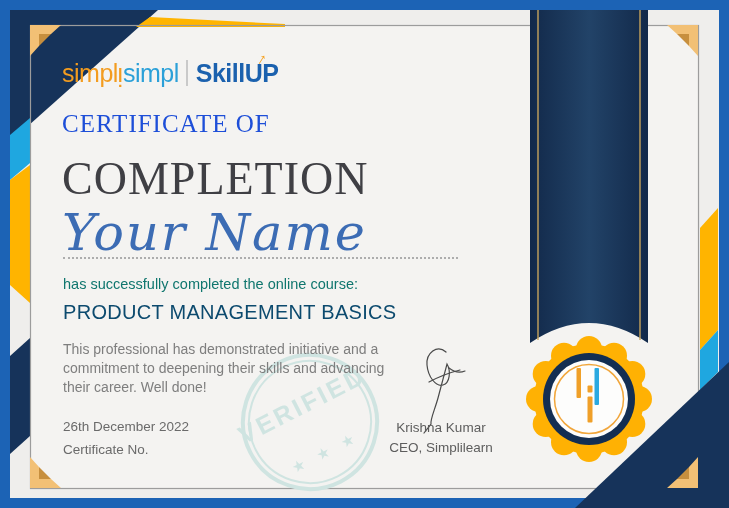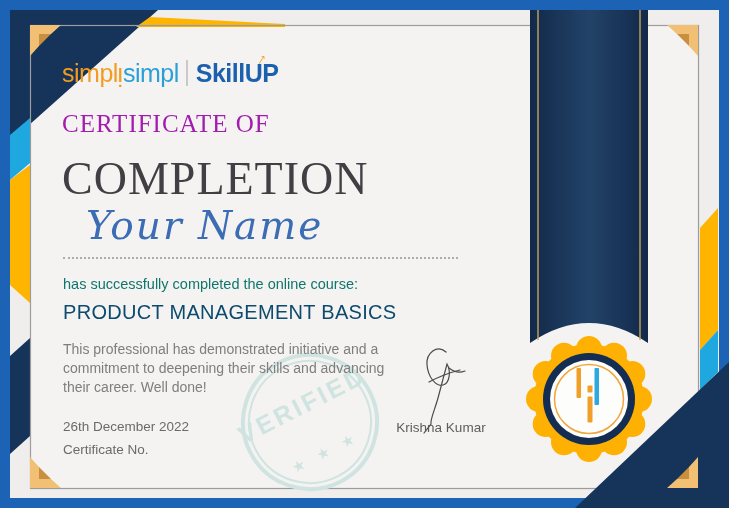--- a/index.html
+++ b/index.html
@@ -15,25 +15,25 @@
   .logo-word{font-size:25px;letter-spacing:-0.5px;}
   .logo-part1,.logo-i{color:#F39C1F;}
   .logo-part2{color:#2BA0D8;}
   .logo-i{display:inline-block;transform:rotate(180deg) translateY(-3px);}
   .logo-divider{width:2px;height:26px;background:#C9C9C9;margin:0 8px 0 7px;}
   .skillup-wrap{position:relative;font-size:25px;font-weight:bold;color:#1B61AE;letter-spacing:-0.5px;}
   .skillup-arrow{position:absolute;top:-9px;right:13px;font-size:16px;font-weight:bold;
     color:#F5A01E;transform:rotate(32deg);}
 
   .title1{left:62px;top:110px;font-family:"Liberation Serif",serif;font-size:25px;
-    letter-spacing:1px;color:#a21caf;}
+    letter-spacing:1px;color:#1d4ed8;}
   .title2{left:62px;top:152px;font-family:Liberation Serif, serif;font-size:46px;
     letter-spacing:1px;color:#3F3F44;}
   .recipient{left:62px;top:203px;font-family:"DejaVu Serif",serif;font-style:italic;
-    font-size:39px;color:#3C6CB4;letter-spacing:2px;margin-left:24px;}
+    font-size:51px;color:#3C6CB4;letter-spacing:2px;}
   .dotted-rule{left:63px;top:257px;width:395px;border-top:2px dotted #ADADAD;height:0;z-index:2;position:absolute;}
   .subtitle{left:63px;top:276px;font-size:14.5px;color:#0f766e;}
   .course{left:63px;top:301px;font-size:20px;font-weight:normal;color:#0c4a6e;letter-spacing:0.3px;}
   .desc{left:63px;top:340px;font-size:14px;line-height:19px;color:#7E7E7E;}
   .issue-date{left:63px;top:419px;font-size:13.5px;color:#6A6A6A;}
   .cert-no{left:63px;top:442px;font-size:13.5px;color:#6A6A6A;}
   .signer{left:368px;width:146px;text-align:center;font-size:13.5px;color:#5D5D5D;}
   .signer-name{top:420px;}
   .signer-title{top:440px;}
 
@@ -162,14 +162,15 @@
   <div class="txt desc">
     <div>This professional has demonstrated initiative and a</div>
     <div>commitment to deepening their skills and advancing</div>
     <div>their career. Well done!</div>
   </div>
 
   <div class="txt issue-date">26th December 2022</div>
   <div class="txt cert-no">Certificate No.</div>
 
   <div class="txt signer signer-name">Krishna Kumar</div>
+  <div class="txt signer signer-title">CEO, Simplilearn</div>
 
 </div>
 
 </body></html>

